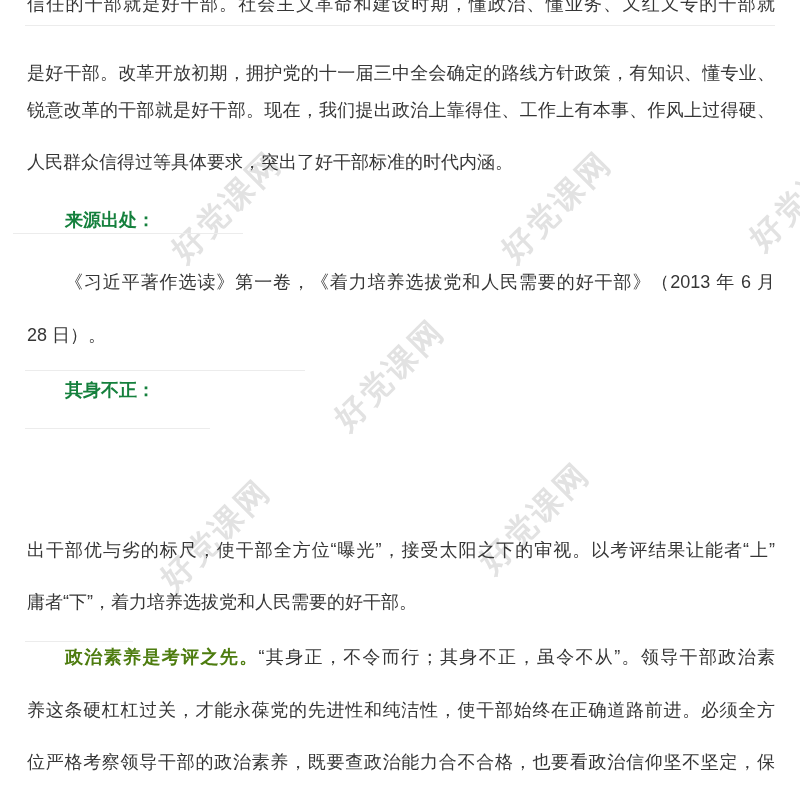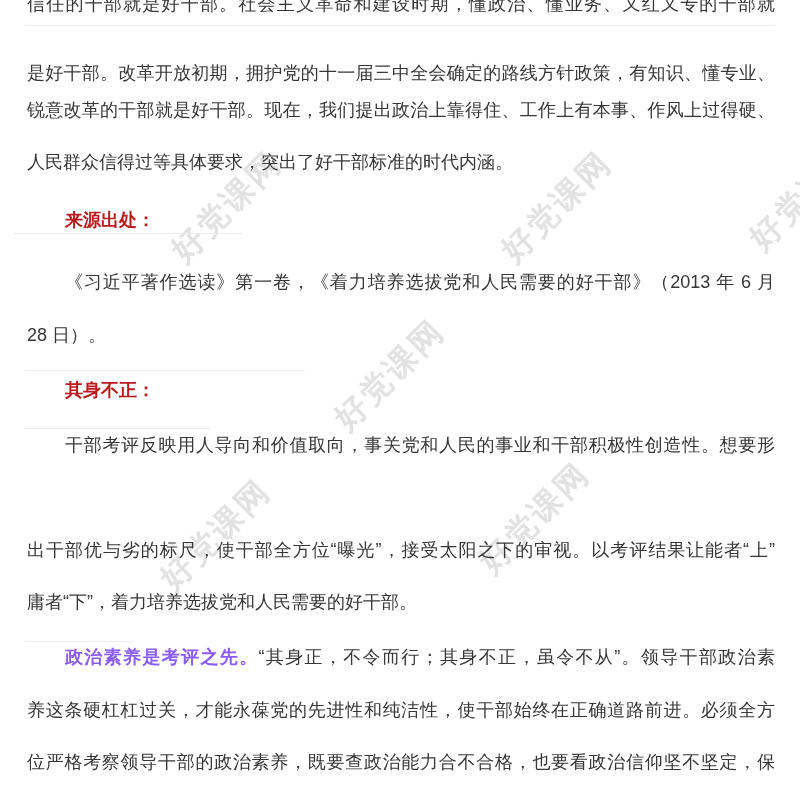--- a/index.html
+++ b/index.html
@@ -41,22 +41,22 @@
     font-size:18px;
     color:#363636;
     white-space:nowrap;
   }
   .just{
     white-space:normal;
     text-align:justify;
     text-align-last:justify;
   }
   .ind{text-indent:38px;}
-  .bold{font-weight:bold;color:#b91c1c;}
-  .lead{font-weight:bold;color:#8b5cf6;}
+  .bold{font-weight:bold;color:#15803d;}
+  .lead{font-weight:bold;color:#4d7c0f;}
 </style>
 </head>
 <body>
 
 <div class="page">
 
   <div class="wm" style="left:152px;top:132px;">好党课网</div>
   <div class="wm" style="left:482px;top:132px;">好党课网</div>
   <div class="wm" style="left:315px;top:300px;">好党课网</div>
   <div class="wm" style="left:141px;top:460px;">好党课网</div>
@@ -72,21 +72,20 @@
   <div class="line just" style="top:-9px;">信任的干部就是好干部。社会主义革命和建设时期，懂政治、懂业务、又红又专的干部就</div>
   <div class="line just" style="top:60px;">是好干部。改革开放初期，拥护党的十一届三中全会确定的路线方针政策，有知识、懂专业、</div>
   <div class="line just" style="top:97px;">锐意改革的干部就是好干部。现在，我们提出政治上靠得住、工作上有本事、作风上过得硬、</div>
   <div class="line" style="top:149px;">人民群众信得过等具体要求，突出了好干部标准的时代内涵。</div>
 
   <div class="line bold ind" style="top:207px;">来源出处：</div>
   <div class="line just ind" style="top:269px;">《习近平著作选读》第一卷，《着力培养选拔党和人民需要的好干部》（2013 年 6 月</div>
   <div class="line" style="top:322px;">28 日）。</div>
 
   <div class="line bold ind" style="top:377px;">其身不正：</div>
-  <div class="line just ind" style="top:432px;">干部考评反映用人导向和价值取向，事关党和人民的事业和干部积极性创造性。想要形</div>
   <div class="line just" style="top:537px;">出干部优与劣的标尺，使干部全方位“曝光”，接受太阳之下的审视。以考评结果让能者“上”</div>
   <div class="line" style="top:589px;">庸者“下”，着力培养选拔党和人民需要的好干部。</div>
 
   <div class="line just ind" style="top:644px;"><span class="lead">政治素养是考评之先。</span><span>“其身正，不令而行；其身不正，虽令不从”。领导干部政治素</span></div>
   <div class="line just" style="top:749px;">位严格考察领导干部的政治素养，既要查政治能力合不合格，也要看政治信仰坚不坚定，保</div>
   <div class="line just" style="top:697px;">养这条硬杠杠过关，才能永葆党的先进性和纯洁性，使干部始终在正确道路前进。必须全方</div>
 
 </div>
 
 </body></html>

